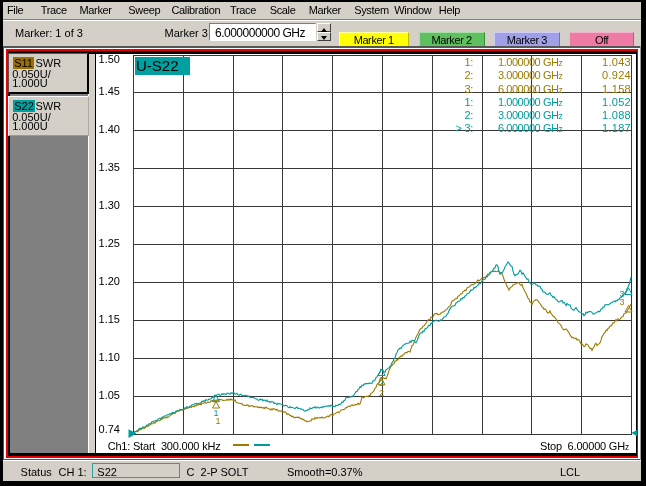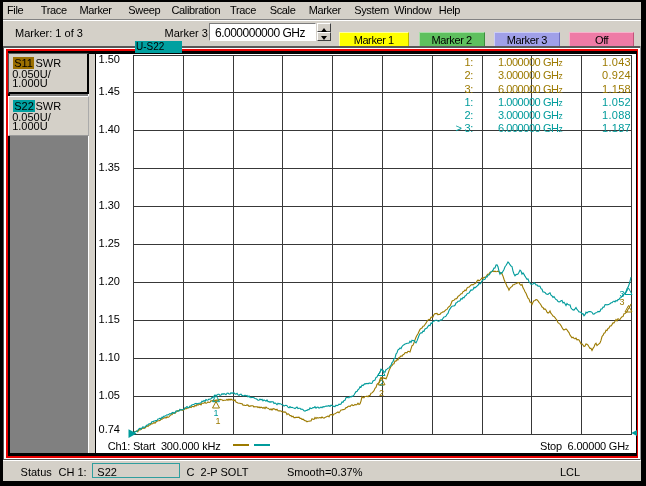--- a/index.html
+++ b/index.html
@@ -112,21 +112,21 @@
 <text x="381.5" y="385.5" fill="#009b9b" font-size="9px" font-family="Liberation Sans" text-anchor="middle">2</text>
 <polygon points="381.5,378.3 378.0,384.8 385.0,384.8" fill="none" stroke="#9c7a00" stroke-width="1"></polygon>
 <text x="381.5" y="395.5" fill="#9c7a00" font-size="9px" font-family="Liberation Sans" text-anchor="middle">2</text>
 <polygon points="628.5,288.0 625.0,294.5 632.0,294.5" fill="none" stroke="#009b9b" stroke-width="1"></polygon>
 <text x="622" y="297" fill="#009b9b" font-size="9px" font-family="Liberation Sans" text-anchor="middle">3</text>
 <polygon points="628.5,305.5 625.0,312.0 632.0,312.0" fill="none" stroke="#9c7a00" stroke-width="1"></polygon>
 <text x="622" y="305" fill="#9c7a00" font-size="9px" font-family="Liberation Sans" text-anchor="middle">3</text>
 <polygon points="128.5,429.3 136.6,433.6 128.5,438" fill="#009b9b"></polygon>
     <polygon points="638,429.6 631.2,433.0 638,436.4" fill="#009b9b"></polygon>
 </svg>
-<div class="t11" style="left:135px;top:41px;background:#00a0a0;font-size:10px;padding:0 18px 1px 1px">U-S22</div>
+<div class="t11" style="left:135px;top:57px;background:#00a0a0;font-size:15px;padding:0 11px 1px 1px">U-S22</div>
 <div class="ron" style="top:56.3px;color:#9c7a00">1:</div>
 <div class="rof" style="top:56.3px;color:#9c7a00">1.000000 GH<span style="font-size:8.5px">z</span></div>
 <div class="rov" style="top:56.3px;color:#9c7a00">1.043</div>
 <div class="ron" style="top:69.4px;color:#9c7a00">2:</div>
 <div class="rof" style="top:69.4px;color:#9c7a00">3.000000 GH<span style="font-size:8.5px">z</span></div>
 <div class="rov" style="top:69.4px;color:#9c7a00">0.924</div>
 <div class="ron" style="top:82.5px;color:#9c7a00">3:</div>
 <div class="rof" style="top:82.5px;color:#9c7a00">6.000000 GH<span style="font-size:8.5px">z</span></div>
 <div class="rov" style="top:82.5px;color:#9c7a00">1.158</div>
 <div class="ron" style="top:95.7px;color:#009b9b">1:</div>

